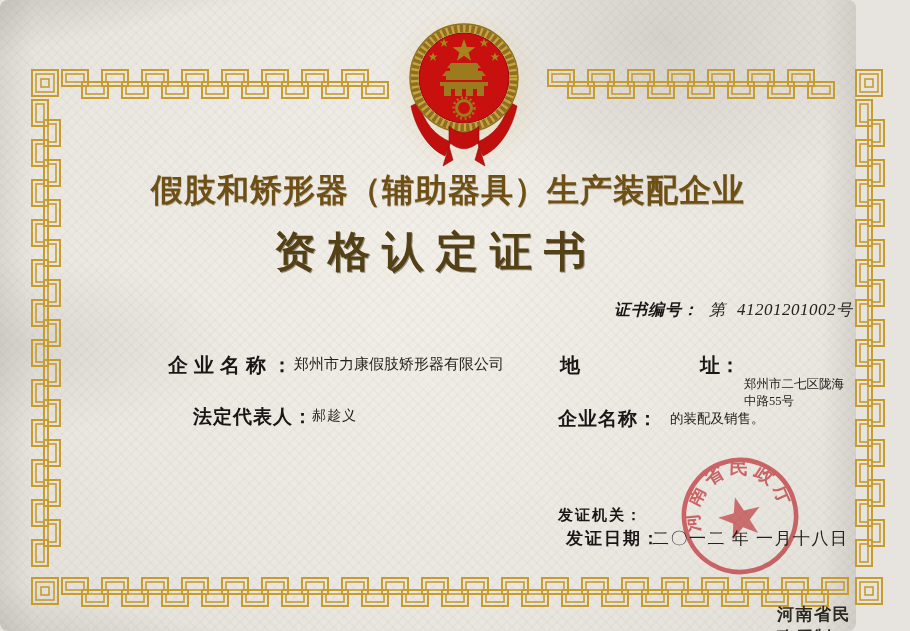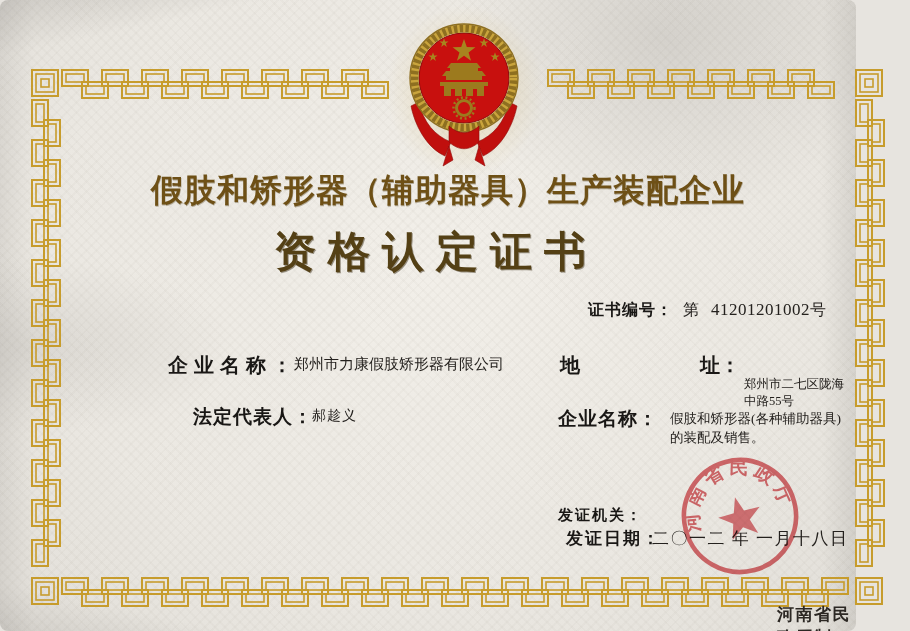--- a/index.html
+++ b/index.html
@@ -25,21 +25,21 @@
     background:radial-gradient(ellipse at center, rgba(202,166,64,0.30) 0%, rgba(202,166,64,0) 68%);}
   .emblem{position:absolute;left:403px;top:14px;width:122px;height:156px;}
   .title{position:absolute;left:0;top:172px;width:100%;box-sizing:border-box;padding-left:40px;
     text-align:center;font-size:32px;line-height:36px;font-weight:bold;letter-spacing:1px;
     color:#6e5016;text-shadow:0.6px 0.8px 0 rgba(70,48,8,0.35);}
   .subtitle{position:absolute;left:0;top:221px;width:100%;box-sizing:border-box;padding-left:16px;
     text-align:center;font-size:42px;line-height:62px;font-weight:bold;letter-spacing:12px;
     color:#544015;text-shadow:1px 1px 0 rgba(46,34,8,0.45);}
   .lbl{font-family:"Liberation Sans","DejaVu Sans",sans-serif;font-weight:bold;color:#191715;}
   .val{color:#24211e;}
-  .certno{position:absolute;left:588px;top:300px;font-size:16px;white-space:nowrap;}
+  .certno{position:absolute;left:614px;top:300px;font-size:16px;white-space:nowrap;font-style:italic;}
   .certno .lbl{font-size:16px;letter-spacing:1px;}
   .certno .num{font-size:17px;letter-spacing:0.5px;margin-left:12px;}
   .certno .pre{margin-left:10px;font-size:16px;}
   .f-company-label {position:absolute;left:168px;top:352px;font-size:20px;letter-spacing:6px;}
   .f-company-value {position:absolute;left:294px;top:355px;font-size:15px;}
   .f-address-label {position:absolute;left:560px;top:352px;font-size:20px;}
   .f-address-value {position:absolute;left:744px;top:356px;font-size:12.5px;margin-top:20px;}
   .f-legal-label   {position:absolute;left:152px;top:404px;font-size:19px;letter-spacing:1px;margin-left:41px;}
   .f-legal-value   {position:absolute;left:296px;top:407px;font-size:14px;letter-spacing:1px;margin-left:16px;}
   .f-scope-label   {position:absolute;left:558px;top:406px;font-size:19px;letter-spacing:1px;}
@@ -361,21 +361,20 @@
   <div class="val f-company-value">郑州市力康假肢矫形器有限公司</div>
 
   <div class="lbl f-address-label">地　　　　　　址：</div>
   <div class="val f-address-value">郑州市二七区陇海中路55号</div>
 
   <div class="lbl f-legal-label">法定代表人：</div>
   <div class="val f-legal-value">郝趁义</div>
 
   <div class="lbl f-scope-label">企业名称：</div>
   <div class="val f-scope-value">
-    <div>假肢和矫形器(各种辅助器具)</div>
     <div>的装配及销售。</div>
   </div>
 
   <div class="lbl f-issuer-label">发证机关：</div>
   <div class="lbl f-date-label">发证日期：</div>
   <div class="val f-date-value">二〇一二 年 一月十八日</div>
 
   <svg class="seal" viewBox="0 0 128 128" xmlns="http://www.w3.org/2000/svg">
     <defs>
       <path id="sealArc" d="M 27.6 85 A 42 42 0 1 1 100.4 85" fill="none"></path>

